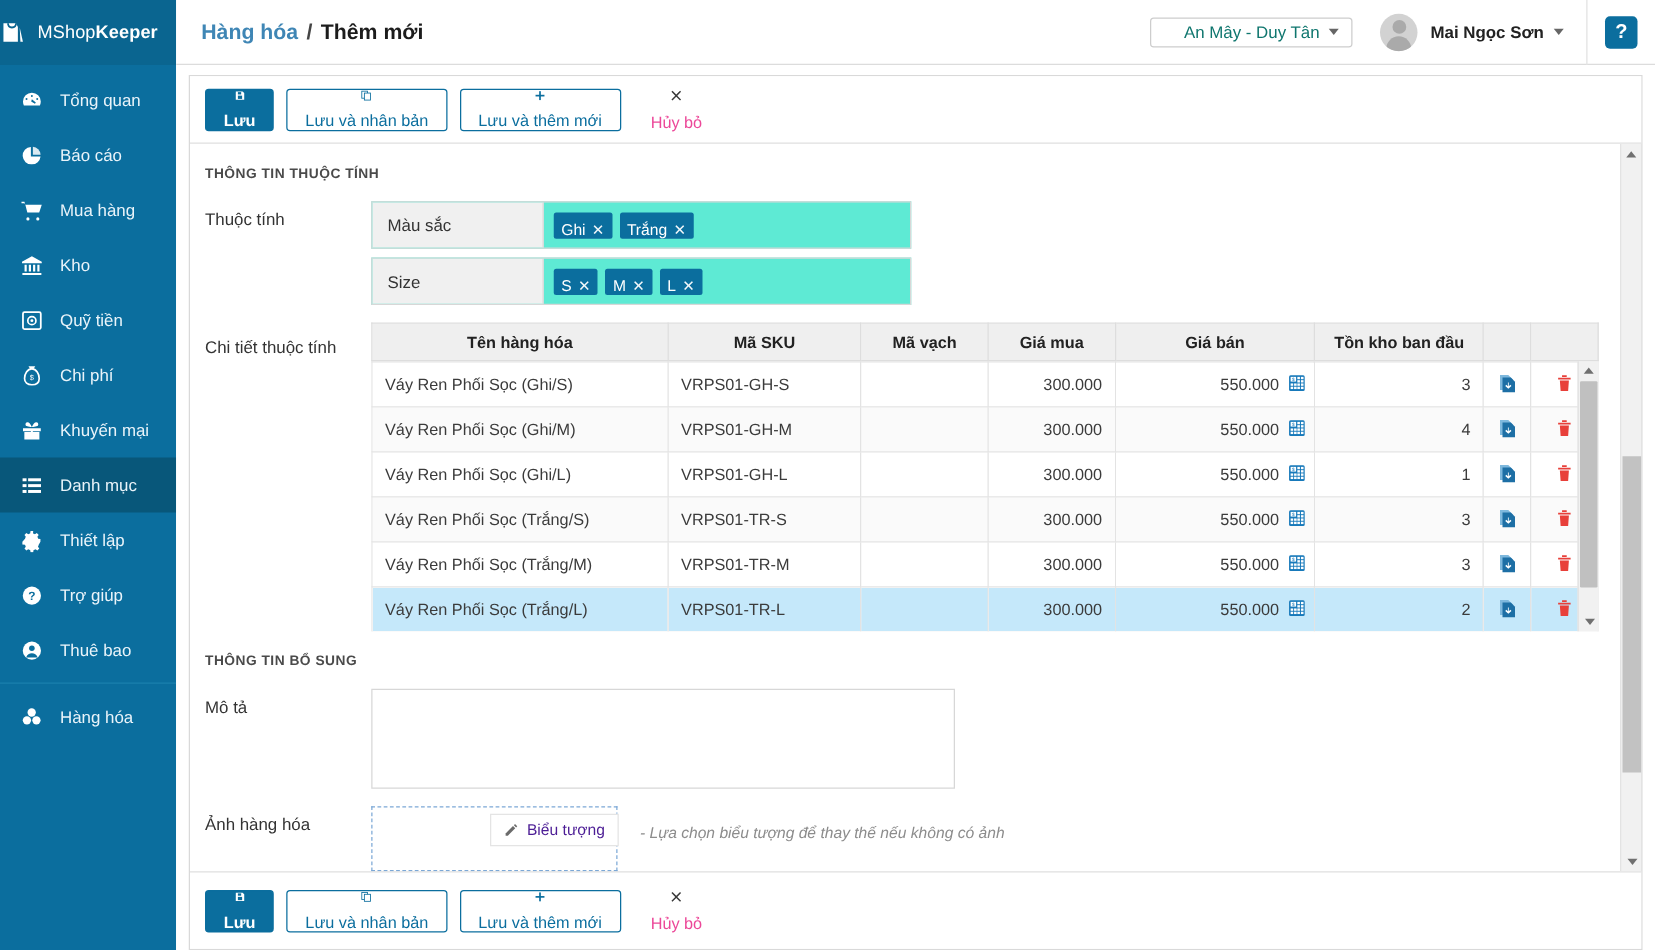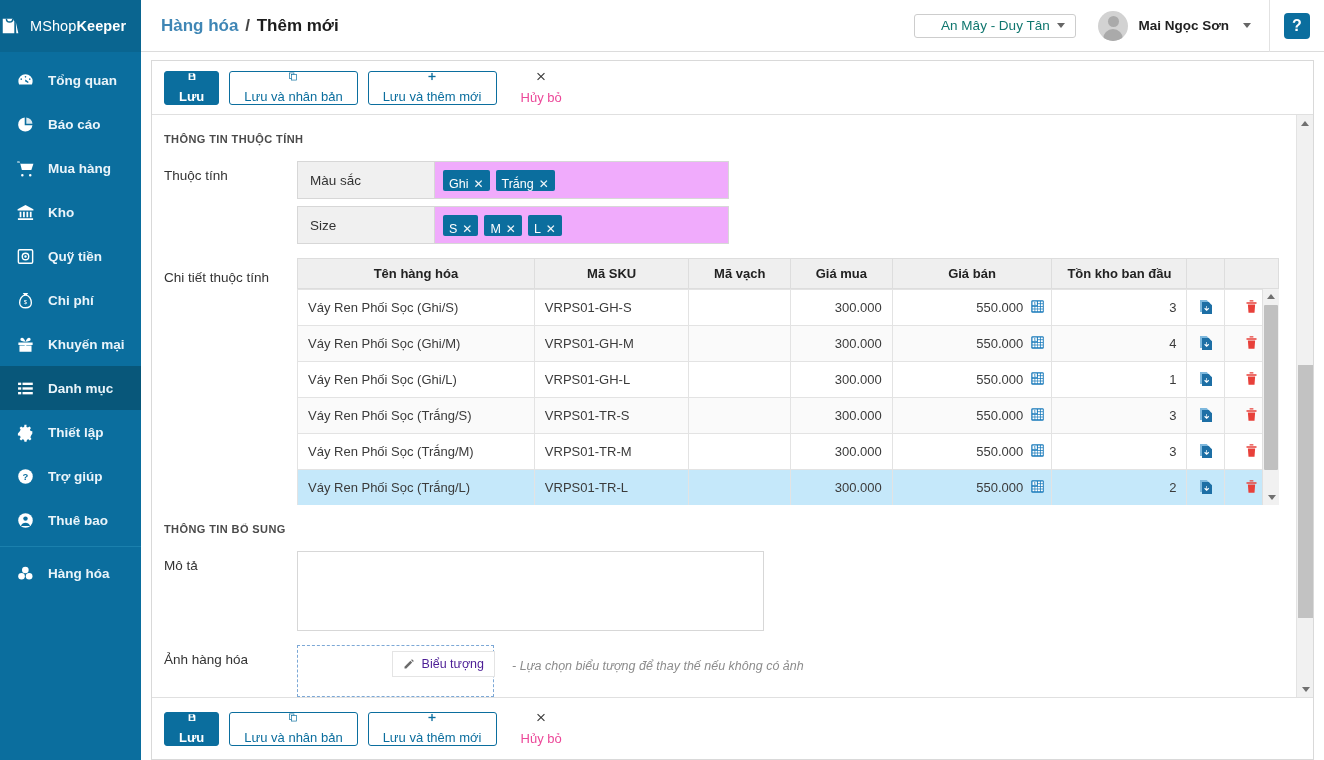--- a/index.html
+++ b/index.html
@@ -40,21 +40,21 @@
     position: relative;
   }
   .nav-item.active { background: #0a5madeup; }
   .nav-item.active { background: #08577a; }
   .nav-ico {
     width: 22px; height: 22px; margin-right: 12px; flex: 0 0 22px;
     display: flex; align-items: center; justify-content: center;
     color: #ffffff;
   }
   .nav-ico svg { display: block; }
-  .nav-label { white-space: nowrap; font-weight: bold; }
+  .nav-label { white-space: nowrap; }
   .nav-sep { height: 1px; background: #1b80ad; margin: 4px 0 4px 0; }
 
   
   .main { flex: 1 1 auto; height: 760px; position: relative; background: #fff; display: flex; flex-direction: column; min-width: 0; }
 
   .topbar {
     height: 52px; flex: 0 0 52px;
     border-bottom: 1px solid #dcdcdc;
     display: flex; align-items: center;
     background: #fff;
@@ -73,21 +73,21 @@
   }
   .store-select .caret { position: absolute; right: 10px; }
   .caret { width: 0; height: 0; border-left: 4.5px solid transparent; border-right: 4.5px solid transparent; border-top: 5px solid #666; }
   .user-box { display: flex; align-items: center; margin-left: 22px; cursor: pointer; }
   .avatar {
     width: 30px; height: 30px; border-radius: 50%;
     background: #d2d2d2; margin-right: 10px; overflow: hidden; position: relative;
   }
   .avatar:before { content:""; position:absolute; width:11px; height:11px; border-radius:50%; background:#aaa; left:9.5px; top:5px;}
   .avatar:after { content:""; position:absolute; width:20px; height:12px; border-radius:10px 10px 0 0; background:#aaa; left:5px; top:18px;}
-  .user-name { font-size: 13.5px; font-weight: bold; color: #222; margin-right: 14px; white-space: nowrap; }
+  .user-name { font-size: 13.5px; font-weight: bold; color: #222; margin-right: 8px; white-space: nowrap; }
   .help-wrap { width: 55px; height: 52px; border-left: 1px solid #e2e2e2; margin-left: 18px; display: flex; align-items: center; justify-content: center; }
   .help-btn {
     width: 26px; height: 26px; border-radius: 4px; background: #0b6e9e;
     color: #fff; font-size: 16px; font-weight: bold;
     display: flex; align-items: center; justify-content: center; cursor: pointer;
   }
 
   
   .content-wrap { flex: 1 1 auto; position: relative; padding: 8px 10px 0 10px; background:#fff; min-height:0; display:flex; flex-direction:column;}
   .panel {
@@ -120,21 +120,21 @@
   .scroll-inner { padding: 18px 0 0 0; }
 
   .section-title {
     font-size: 11px; font-weight: bold; color: #4a4a4a;
     letter-spacing: .4px; padding-left: 12px; margin-bottom: 16px;
   }
   .form-row { display: flex; align-items: flex-start; margin-bottom: 10px; }
   .form-label { width: 145px; flex: 0 0 145px; padding-left: 12px; font-size: 13.5px; color: #333; padding-top: 7px;}
 
   .attr-row {
-    display: flex; width: 432px; border: 1px solid #d7d7d7; height: 38px; background:#f0abfc;
+    display: flex; width: 432px; border: 1px solid #d7d7d7; height: 38px; background:#5eead4;
   }
   .attr-name {
     width: 137px; flex: 0 0 137px; background: #f0f0f0; border-right: 1px solid #d7d7d7;
     display: flex; align-items: center; padding-left: 12px; font-size: 13.5px; color: #333;
   }
   .attr-tags { flex: 1 1 auto; display: flex; align-items: center; gap: 6px; padding-left: 8px; }
   .tag {
     background: #0b6e9e; color: #fff; font-size: 12.5px;
     height: 21px; display: inline-flex; align-items: flex-end; gap: 5px;
     padding: 0 6px; border-radius: 2px; cursor: pointer;

